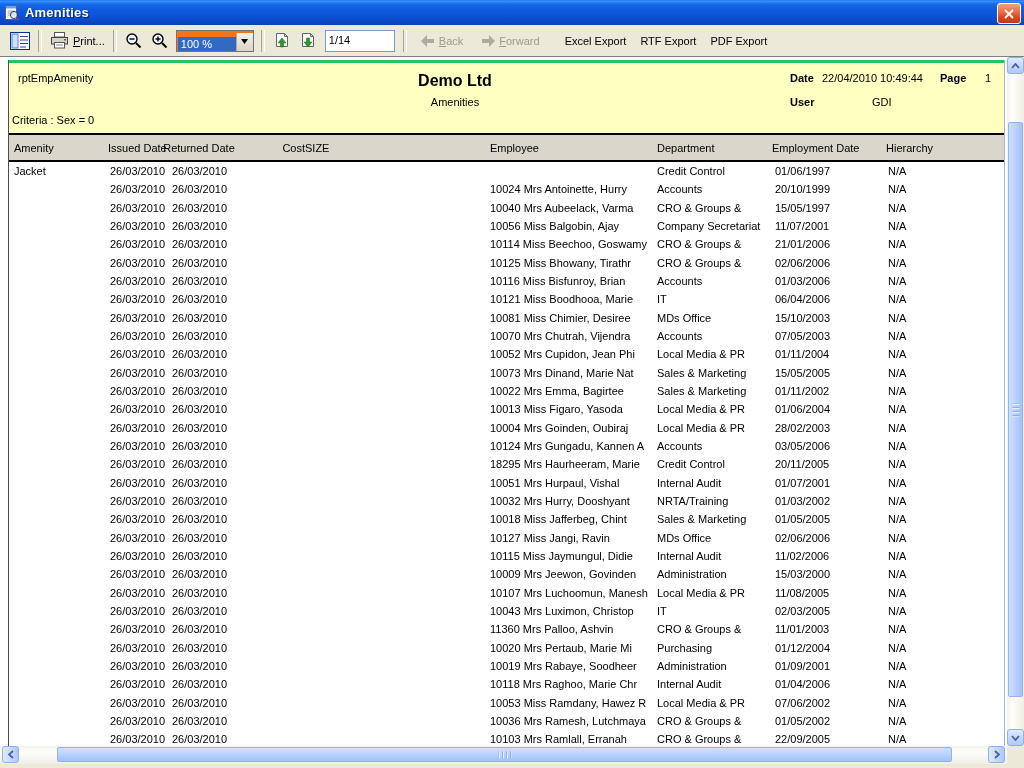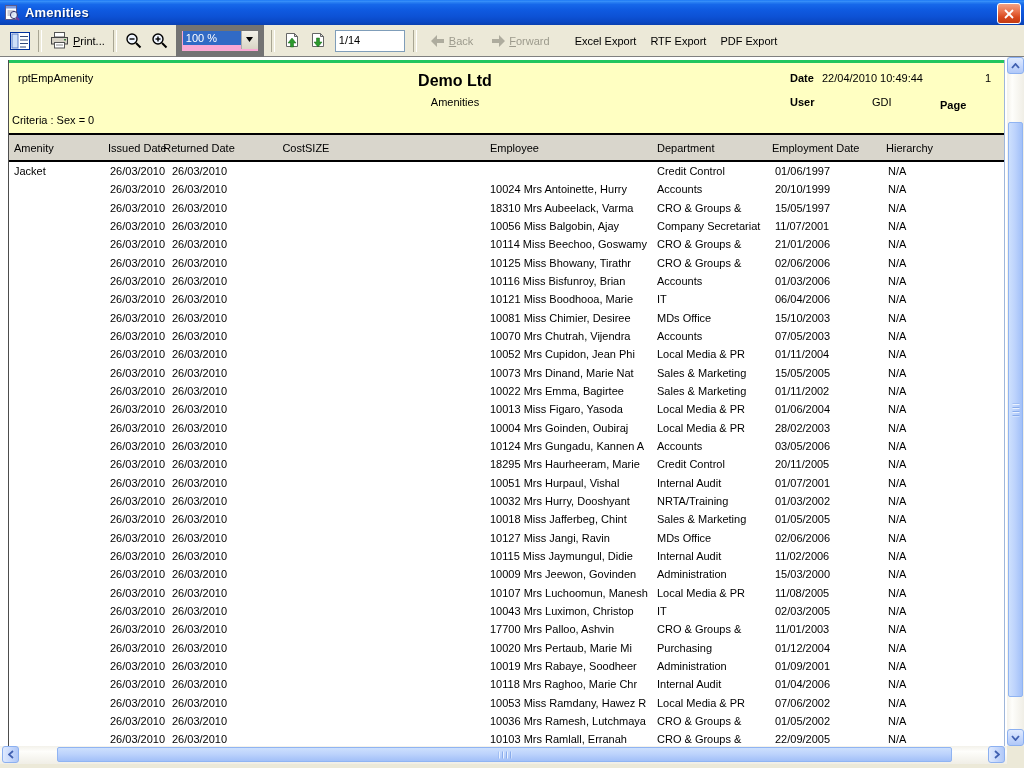--- a/index.html
+++ b/index.html
@@ -31,22 +31,22 @@
     background:#ece9d8;border-bottom:1px solid #7f7f7f;
     display:flex;align-items:center;box-sizing:border-box;
     font-size:11px;color:#000;
   }
   .tb-sep{width:2px;height:22px;margin:0 4px;
     border-left:1px solid #a8a593;border-right:1px solid #fff;flex:0 0 auto;}
   .tb-btn{display:flex;align-items:center;gap:4px;padding:2px 4px;flex:0 0 auto;}
   .tb-btn.disabled{color:#9c9a8c;}
   .tb-label u{text-decoration:underline;}
   .zoom-combo{
-    width:76px;height:20px;background:#f9a8d4;border:6px solid #737373;
-    display:flex;align-items:flex-start;margin:0 3px;flex:0 0 auto;
+    width:76px;height:20px;background:#f97316;border:1px solid #737373;
+    display:flex;align-items:flex-end;margin:0 3px;flex:0 0 auto;
   }
   .zoom-combo .sel{
     background:#316ac5;color:#fff;padding:1px 3px;margin-left:1px;flex:1;
     font-size:11px;white-space:nowrap;overflow:hidden;
   }
   .zoom-combo .drop{
     width:16px;height:18px;background:linear-gradient(180deg,#f2f1e9,#d9d5c5);
     border-left:1px solid #aaa;display:flex;align-items:center;justify-content:center;flex:0 0 auto;
   }
   .page-box{
@@ -69,21 +69,21 @@
     font-size:11px;color:#000;
   }
   .rep-head .abs{position:absolute;white-space:nowrap;}
   .rep-name{left:9px;top:9px;}
   .rep-center{left:321px;top:9px;width:250px;text-align:center;}
   .rep-company{font-weight:bold;font-size:16px;}
   .rep-title2{left:321px;top:33px;width:250px;text-align:center;}
   .lab{font-weight:bold;}
   .rep-date-lab{left:781px;top:9px;}
   .rep-date-val{left:813px;top:9px;}
-  .rep-page-lab{left:931px;top:9px;margin-top:27px;}
+  .rep-page-lab{left:931px;top:9px;}
   .rep-page-val{left:976px;top:9px;}
   .rep-user-lab{left:781px;top:33px;}
   .rep-user-val{left:863px;top:33px;}
   .rep-criteria{left:3px;top:51px;}
   
   .colhead{
     position:relative;height:25px;background:#d9d6cc;
     border-top:1px solid #000;border-bottom:2px solid #000;
     font-size:11px;color:#000;
   }
@@ -312,21 +312,21 @@
     <span class="c department">Accounts</span>
     <span class="c employment">20/10/1999</span>
     <span class="c hierarchy">N/A</span>
   </div>
         <div class="row">
     <span class="c amenity"></span>
     <span class="c issued">26/03/2010</span>
     <span class="c returned">26/03/2010</span>
     <span class="c cost"></span>
     <span class="c size"></span>
-    <span class="c employee">18310 Mrs Aubeelack, Varma</span>
+    <span class="c employee">10040 Mrs Aubeelack, Varma</span>
     <span class="c department">CRO &amp; Groups &amp;</span>
     <span class="c employment">15/05/1997</span>
     <span class="c hierarchy">N/A</span>
   </div>
         <div class="row">
     <span class="c amenity"></span>
     <span class="c issued">26/03/2010</span>
     <span class="c returned">26/03/2010</span>
     <span class="c cost"></span>
     <span class="c size"></span>
@@ -565,21 +565,21 @@
     <span class="c department">IT</span>
     <span class="c employment">02/03/2005</span>
     <span class="c hierarchy">N/A</span>
   </div>
         <div class="row">
     <span class="c amenity"></span>
     <span class="c issued">26/03/2010</span>
     <span class="c returned">26/03/2010</span>
     <span class="c cost"></span>
     <span class="c size"></span>
-    <span class="c employee">17700 Mrs Palloo, Ashvin</span>
+    <span class="c employee">11360 Mrs Palloo, Ashvin</span>
     <span class="c department">CRO &amp; Groups &amp;</span>
     <span class="c employment">11/01/2003</span>
     <span class="c hierarchy">N/A</span>
   </div>
         <div class="row">
     <span class="c amenity"></span>
     <span class="c issued">26/03/2010</span>
     <span class="c returned">26/03/2010</span>
     <span class="c cost"></span>
     <span class="c size"></span>

